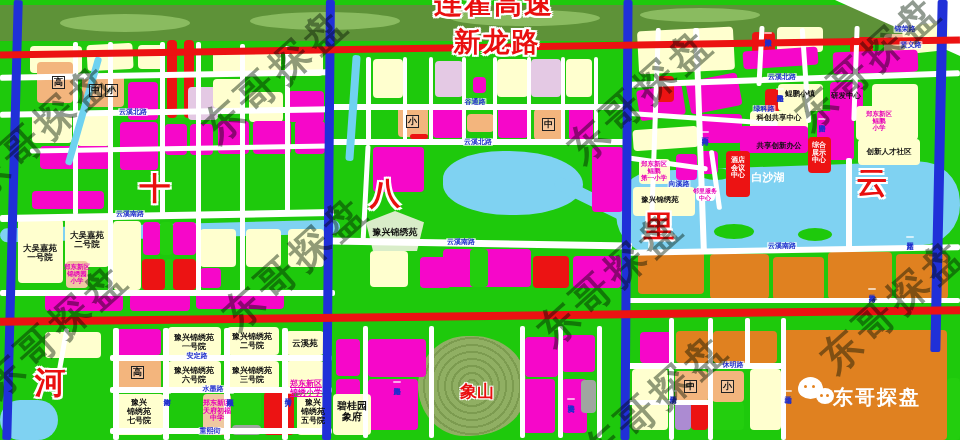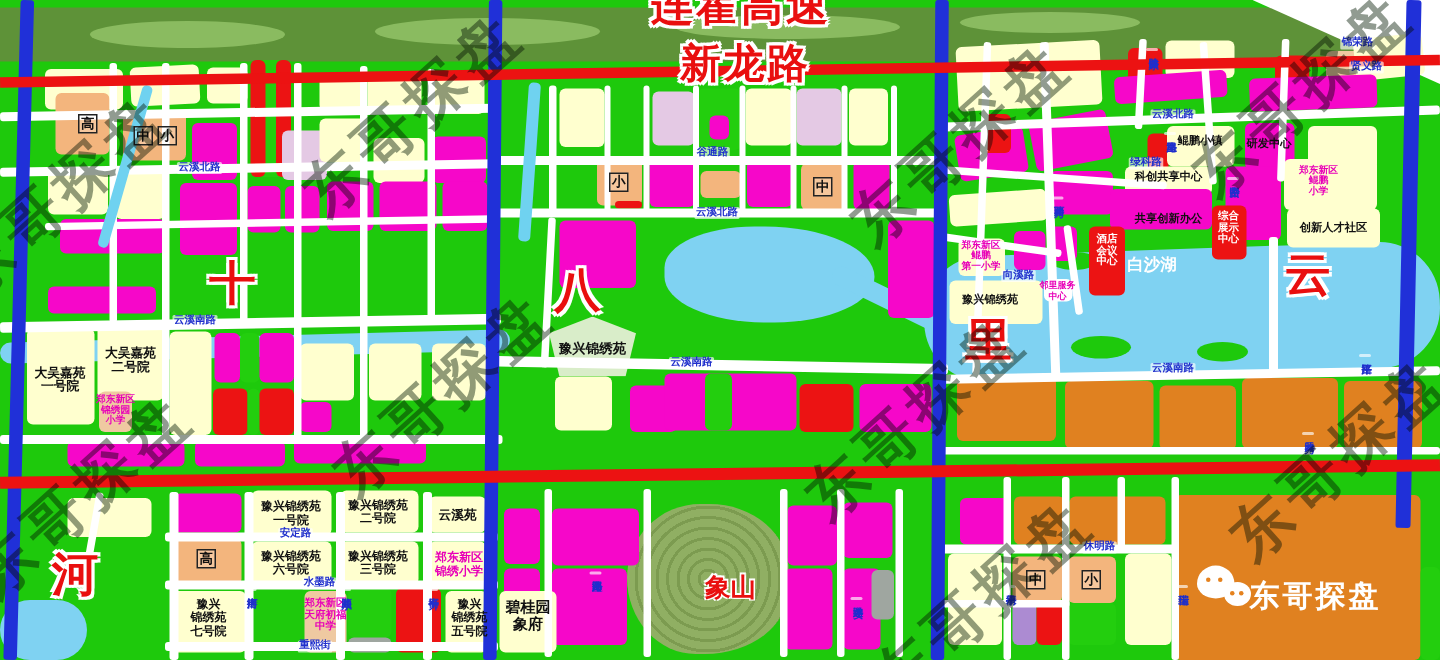--- a/index.html
+++ b/index.html
@@ -294,21 +294,21 @@
 象府</div>
       <div class="lab" style="left: 800px; top: 90px; font-size: 7.5px; z-index: 30;">鲲鹏小镇</div>
       <div class="lab" style="left: 846px; top: 92px; font-size: 7.5px; z-index: 30;">研发中心</div>
       <div class="lab" style="left: 779px; top: 114px; font-size: 7.5px; z-index: 30;">科创共享中心</div>
       <div class="lab" style="left: 779px; top: 142px; font-size: 7.5px; z-index: 30;">共享创新办公</div>
       <div class="lab" style="left: 889px; top: 148px; font-size: 7.5px; z-index: 30; text-align: center;">创新人才社区</div>
       <div class="lab" style="left: 660px; top: 196px; font-size: 7.5px; z-index: 30;">豫兴锦绣苑</div>
       <div class="lab mag" style="left: 654px; top: 160px; font-size: 6.5px; z-index: 30;">郑东新区
 鲲鹏
 第一小学</div>
-      <div class="lab mag" style="left: 306px; top: 368px; font-size: 8px; z-index: 30;">郑东新区
+      <div class="lab mag" style="left: 306px; top: 380px; font-size: 8px; z-index: 30; text-decoration: underline;">郑东新区
 锦绣小学</div>
       <div class="lab mag" style="left: 217px; top: 399px; font-size: 7px; z-index: 30;">郑东新区
 天府初福
 中学</div>
       <div class="lab mag" style="left: 77px; top: 263px; font-size: 6.5px; z-index: 30;">郑东新区
 锦绣园
 小学</div>
       <div class="lab mag" style="left: 879px; top: 110px; font-size: 6.5px; z-index: 30;">郑东新区
 鲲鹏
 小学</div>
@@ -360,21 +360,21 @@
       <div class="wm" style="left: 275px; top: 75px; z-index: 50;">东哥探盘</div>
       <div class="wm" style="left: 640px; top: 95px; z-index: 50;">东哥探盘</div>
       <div class="wm" style="left: 868px; top: 62px; z-index: 50;">东哥探盘</div>
       <div class="wm" style="left: 295px; top: 262px; z-index: 50;">东哥探盘</div>
       <div class="wm" style="left: 610px; top: 278px; z-index: 50;">东哥探盘</div>
       <div class="wm" style="left: 55px; top: 330px; z-index: 50;">东哥探盘</div>
       <div class="wm" style="left: 893px; top: 305px; z-index: 50;">东哥探盘</div>
       <div class="wm" style="left: 655px; top: 400px; z-index: 50;">东哥探盘</div>
     </div>
   <div class="hill"></div>
-  <div class="lab red" style="left:487px;top:383px;font-size:17px;z-index:40;">象山</div>
+  <div class="lab red" style="left:477px;top:383px;font-size:17px;z-index:40;">象山</div>
   <div class="gym"></div>
   <div class="lab" style="left:395px;top:228px;font-size:9px;z-index:40;">豫兴锦绣苑</div>
   <div class="wx-big" style="z-index:60;">
     <span class="wx-eye" style="left:6px;top:8px;"></span>
       <span class="wx-eye" style="left:14px;top:8px;"></span>
   </div>
   <div class="wx-sml" style="z-index:60;">
     <span class="wx-eye" style="left:4px;top:6px;"></span>
       <span class="wx-eye" style="left:10px;top:6px;"></span>
   </div>

